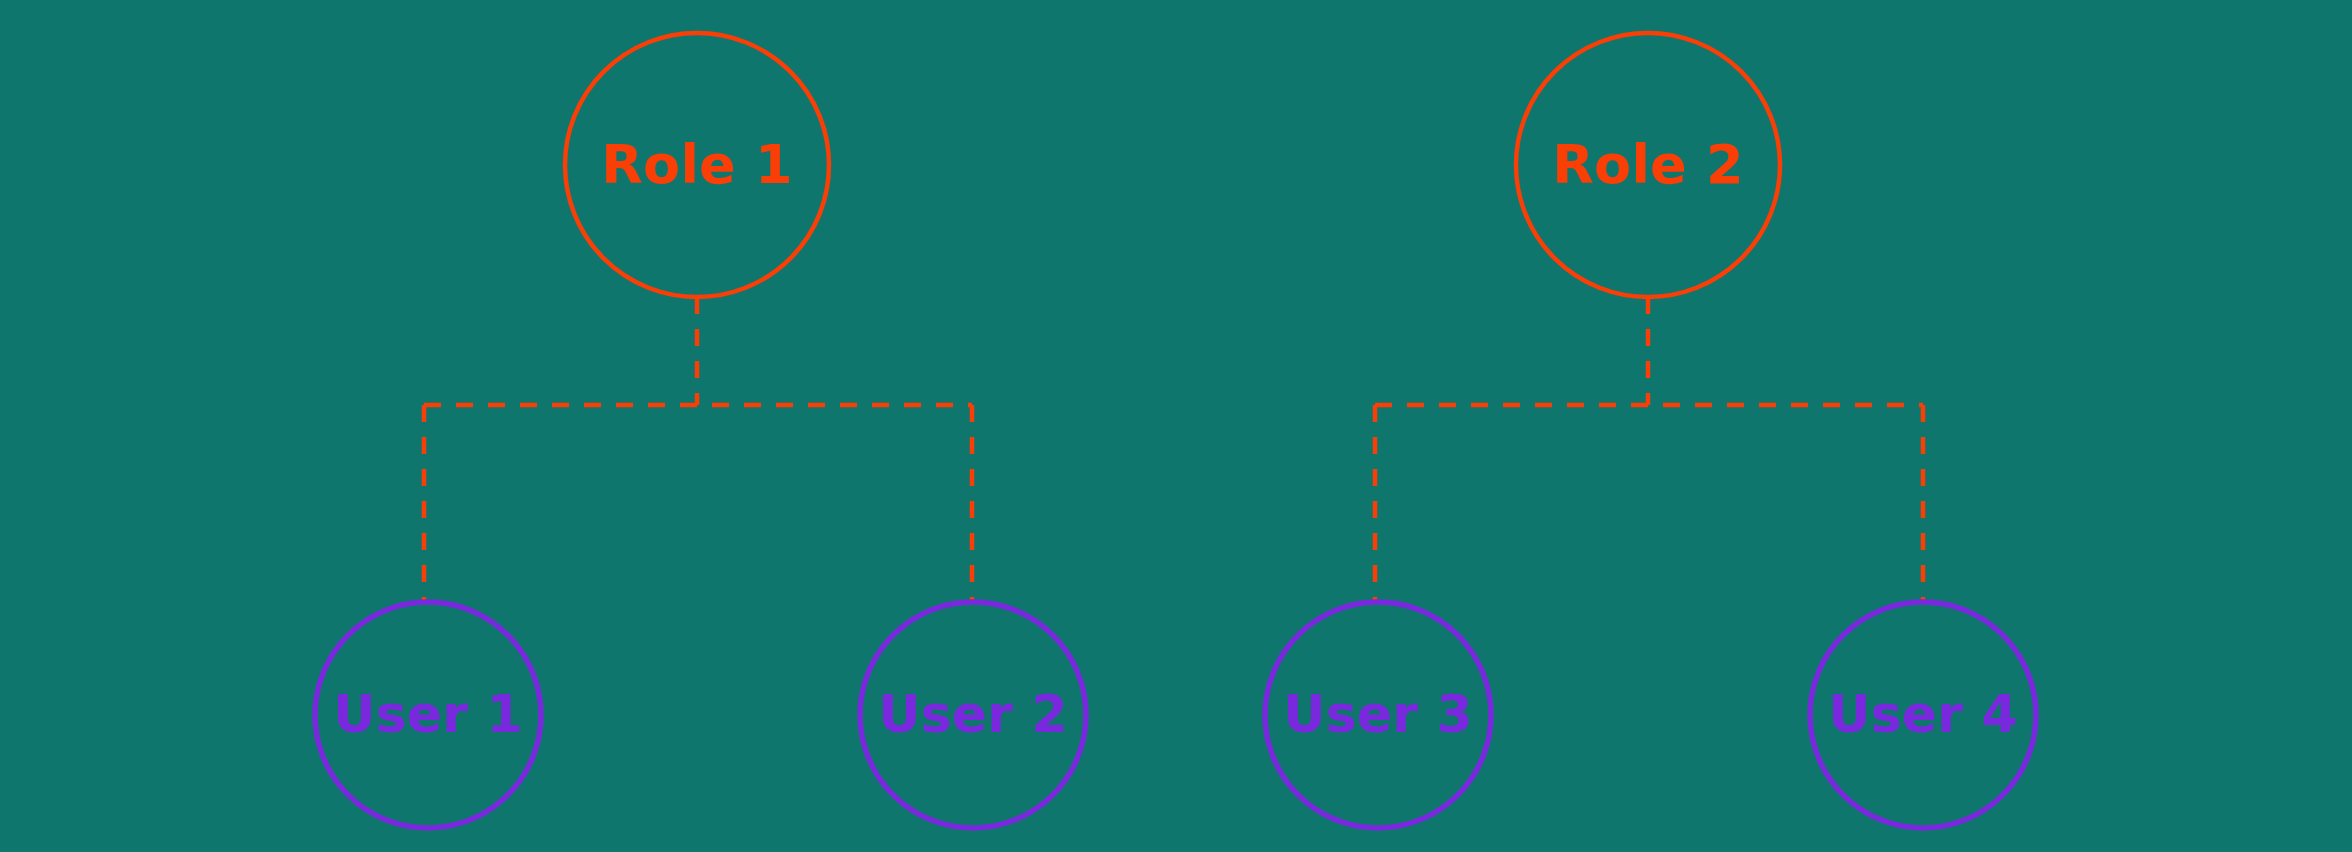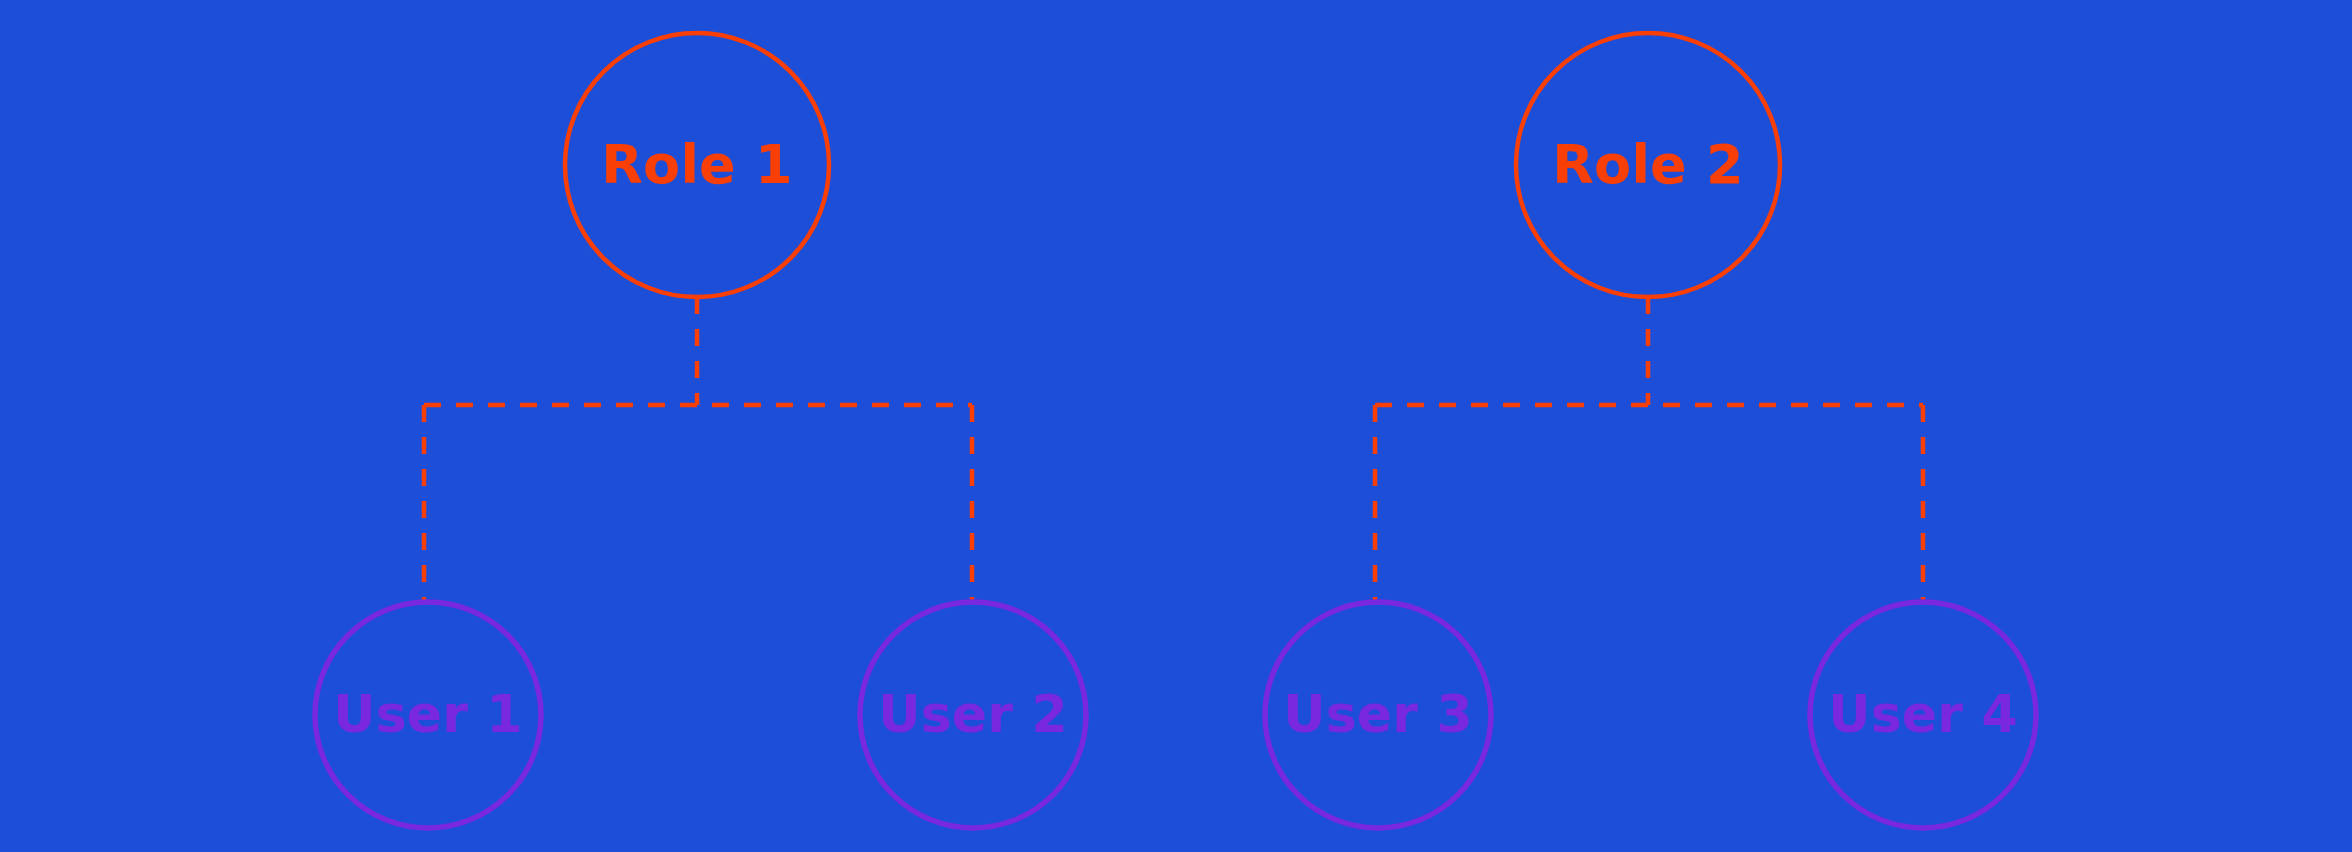--- a/index.html
+++ b/index.html
@@ -51,21 +51,21 @@
   }
   .connector {
     fill: none;
     stroke-width: 4.5;
     stroke-linecap: butt;
   }
 </style>
 </head>
 <body>
 
-<div id="canvas" style="background: #1d4ed8; width: 2352px; height: 852px;">
+<div id="canvas" style="background: #0f766e; width: 2352px; height: 852px;">
   <svg id="diagram-svg" viewBox="0 0 2352 852" style="width: 2352px; height: 852px;">
 
     <g>
       <path class="connector" d="M 697 297 L 697 405" stroke="#f93e06" stroke-dasharray="17 15" stroke-width="4.5"></path>
       <path class="connector" d="M 424 405 L 972 405" stroke="#f93e06" stroke-dasharray="17 15" stroke-width="4.5"></path>
       <path class="connector" d="M 424 405 L 424 602" stroke="#f93e06" stroke-dasharray="17 15" stroke-width="4.5"></path>
       <path class="connector" d="M 972 405 L 972 602" stroke="#f93e06" stroke-dasharray="17 15" stroke-width="4.5"></path>
       <path class="connector" d="M 1648 297 L 1648 405" stroke="#f93e06" stroke-dasharray="17 15" stroke-width="4.5"></path>
       <path class="connector" d="M 1375 405 L 1923 405" stroke="#f93e06" stroke-dasharray="17 15" stroke-width="4.5"></path>
       <path class="connector" d="M 1375 405 L 1375 602" stroke="#f93e06" stroke-dasharray="17 15" stroke-width="4.5"></path>

